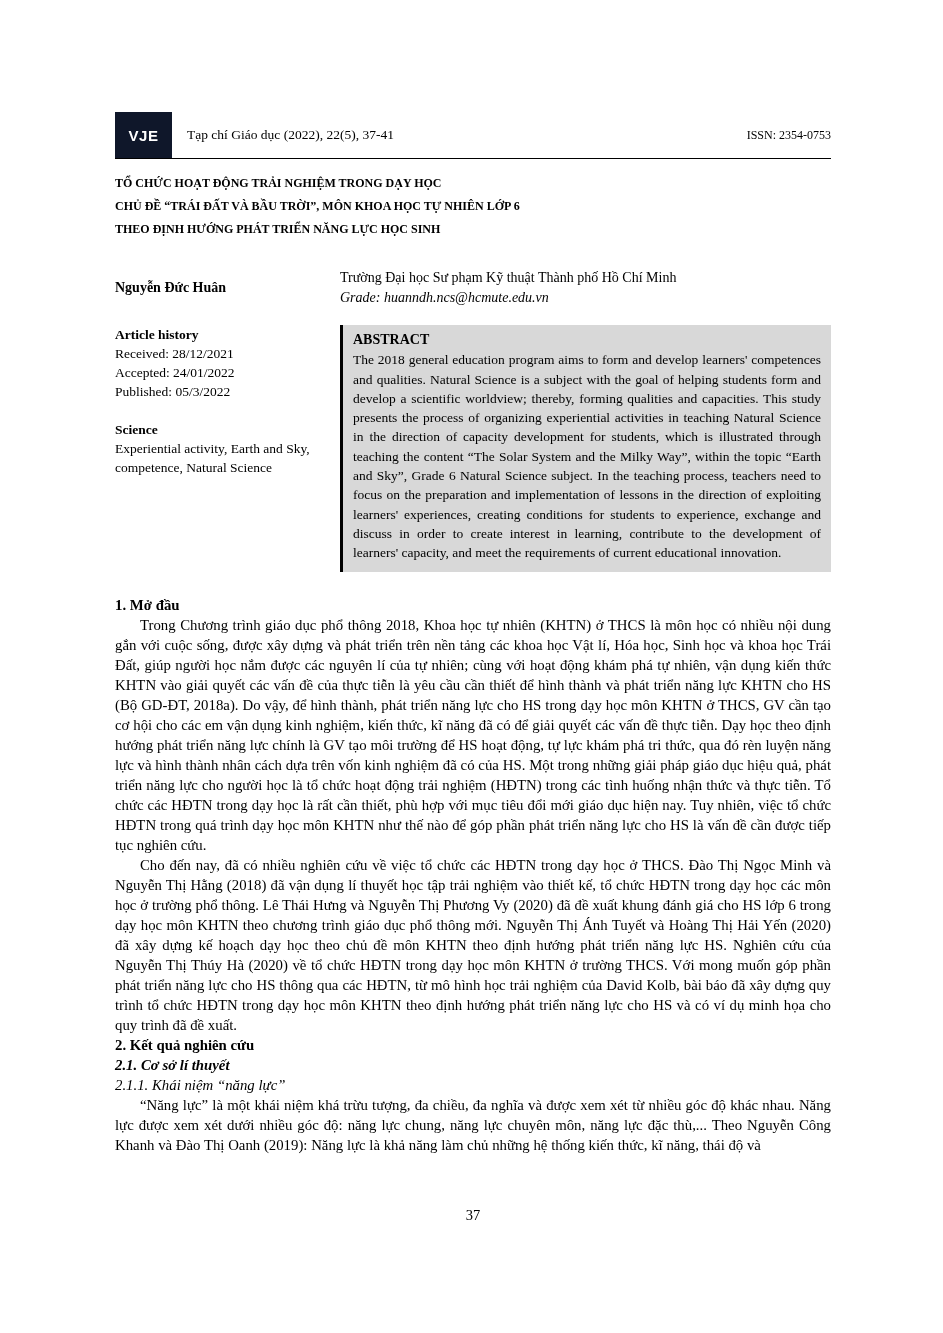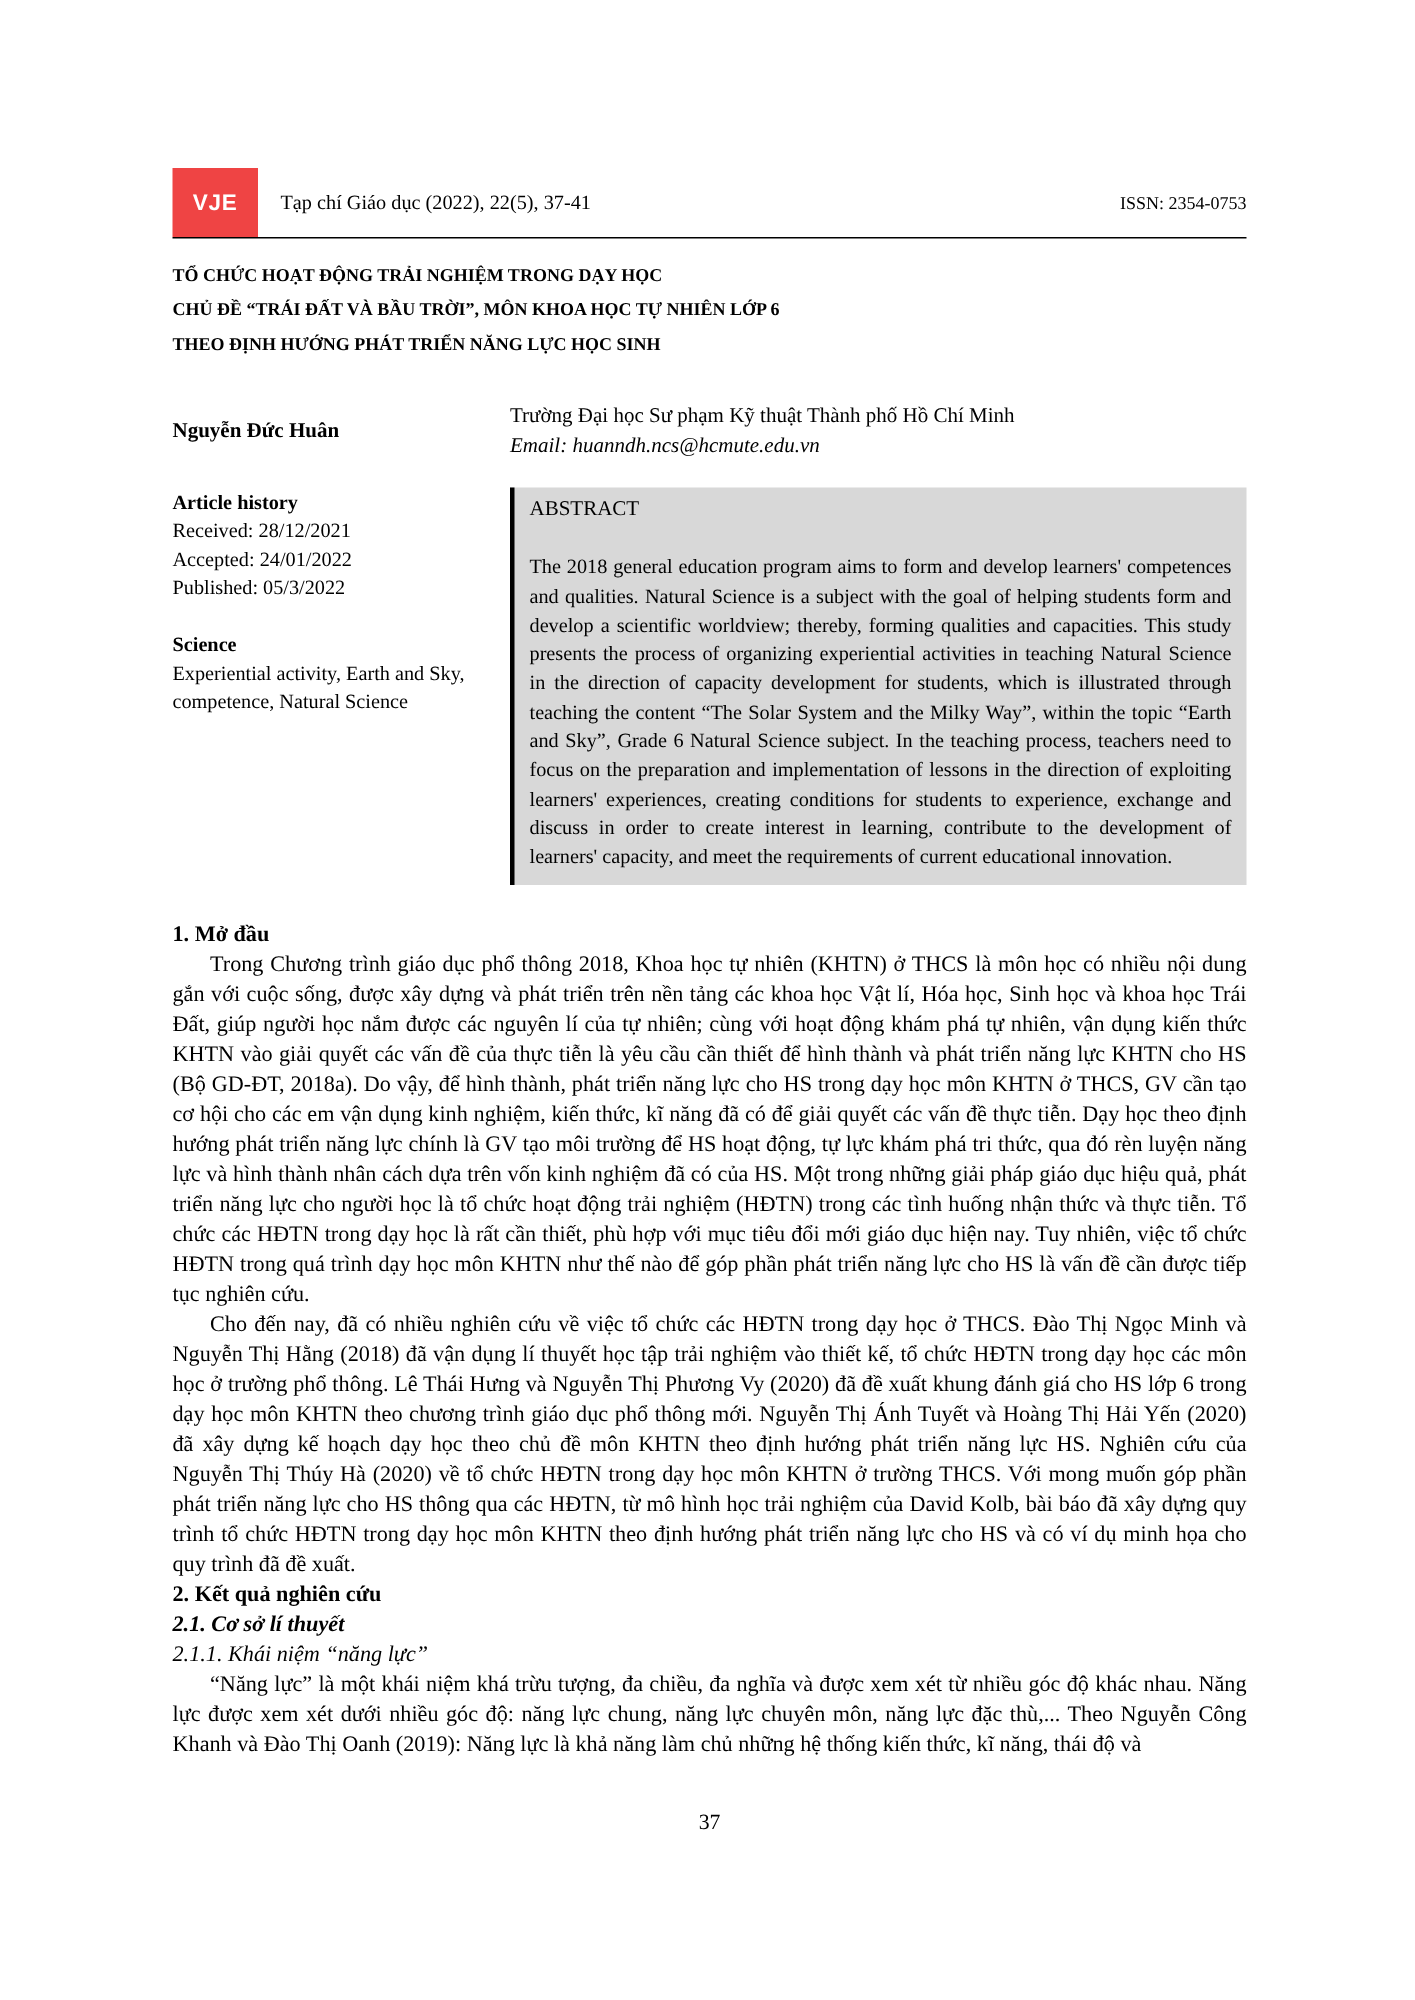--- a/index.html
+++ b/index.html
@@ -22,21 +22,21 @@
 
   
   .header-row {
     display: flex;
     align-items: stretch;
     height: 47px;
     border-bottom: 1.5px solid #000;
   }
   .logo-box {
     width: 57px;
-    background: #ef4444;
+    background: #0f172a;
     color: #ffffff;
     display: flex;
     align-items: center;
     justify-content: center;
     font-family: "Liberation Sans", sans-serif;
     font-weight: bold;
     font-size: 15px;
     letter-spacing: 0.5px;
   }
   .journal-info {
@@ -96,23 +96,23 @@
   .abstract-box {
     flex: 1;
     background: #d8d8d8;
     border-left: 3px solid #000;
     padding: 5px 10px 9px 10px;
     font-size: 13.5px;
     line-height: 19.3px;
     text-align: justify;
   }
   .abstract-label {
-    font-weight: normal;
+    font-weight: bold;
     font-size: 14px;
-    margin-bottom: 19px;
+    margin-bottom: 1px;
   }
 
   
   .body-text {
     margin-top: 23px;
     font-size: 14.8px;
     line-height: 20px;
     text-align: justify;
   }
   .body-text p {
@@ -148,21 +148,21 @@
     <div class="title">
       <div>TỔ CHỨC HOẠT ĐỘNG TRẢI NGHIỆM TRONG DẠY HỌC</div>
       <div>CHỦ ĐỀ “TRÁI ĐẤT VÀ BẦU TRỜI”, MÔN KHOA HỌC TỰ NHIÊN LỚP 6</div>
       <div>THEO ĐỊNH HƯỚNG PHÁT TRIỂN NĂNG LỰC HỌC SINH</div>
     </div>
 
     <div class="author-row">
       <div class="author-name">Nguyễn Đức Huân</div>
       <div class="affiliation-block">
         <div>Trường Đại học Sư phạm Kỹ thuật Thành phố Hồ Chí Minh</div>
-        <div class="email">Email: huanndh.ncs@hcmute.edu.vn</div>
+        <div class="email">Grade: huanndh.ncs@hcmute.edu.vn</div>
       </div>
     </div>
 
     <div class="info-row">
       <div class="info-left">
         <div class="info-heading">Article history</div>
         <div>Received: 28/12/2021</div>
         <div>Accepted: 24/01/2022</div>
         <div>Published: 05/3/2022</div>
         <div class="info-heading keywords-label">Science</div>

